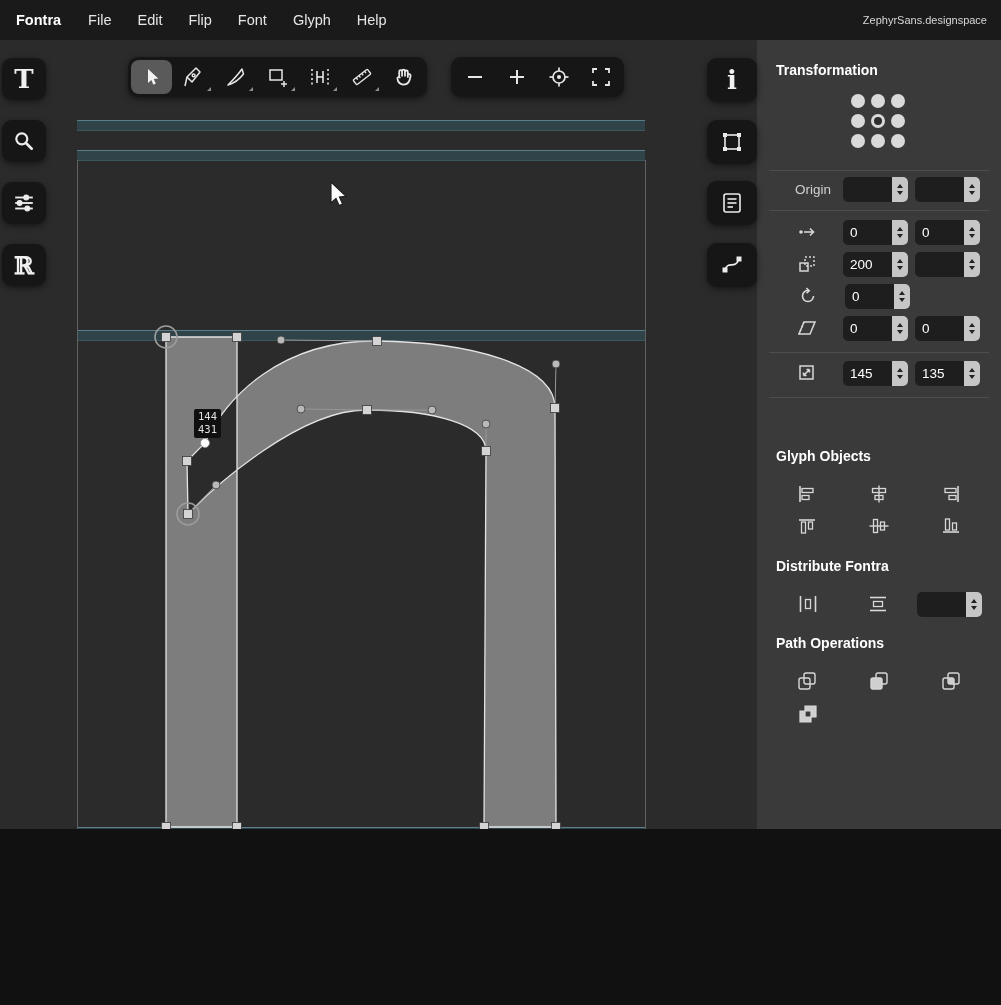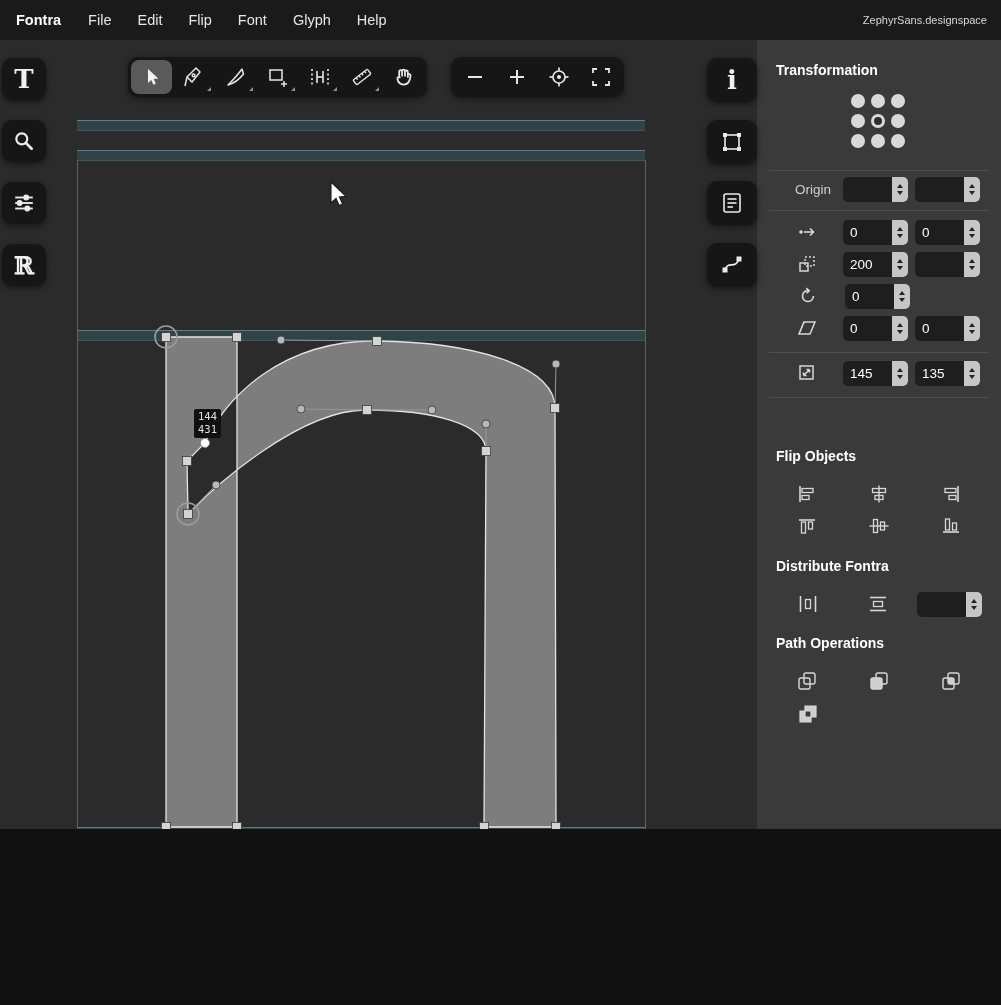--- a/index.html
+++ b/index.html
@@ -429,21 +429,21 @@
         <span class="sb">
             <i class="up"></i>
             <i class="dn"></i>
           </span>
       </div>
     </div>
 
     <div class="pdiv" style="top:357px;"></div>
 
 
-    <div class="hd" style="top:408px;">Flip Objects</div>
+    <div class="hd" style="top:408px;">Glyph Objects</div>
 
     <div class="icon-row" style="top:442px;">
       <span class="icon-cell">
           <span class="ibtn">
         <svg width="20" height="18" viewBox="0 0 20 18">
           <line x1="3" y1="1" x2="3" y2="17" stroke="#d8d8d8" stroke-width="1.6"></line>
           <rect x="5" y="3.5" width="11" height="4" fill="none" stroke="#d8d8d8" stroke-width="1.3"></rect>
           <rect x="5" y="10.5" width="7" height="4" fill="none" stroke="#d8d8d8" stroke-width="1.3"></rect>
         </svg>
           </span>

